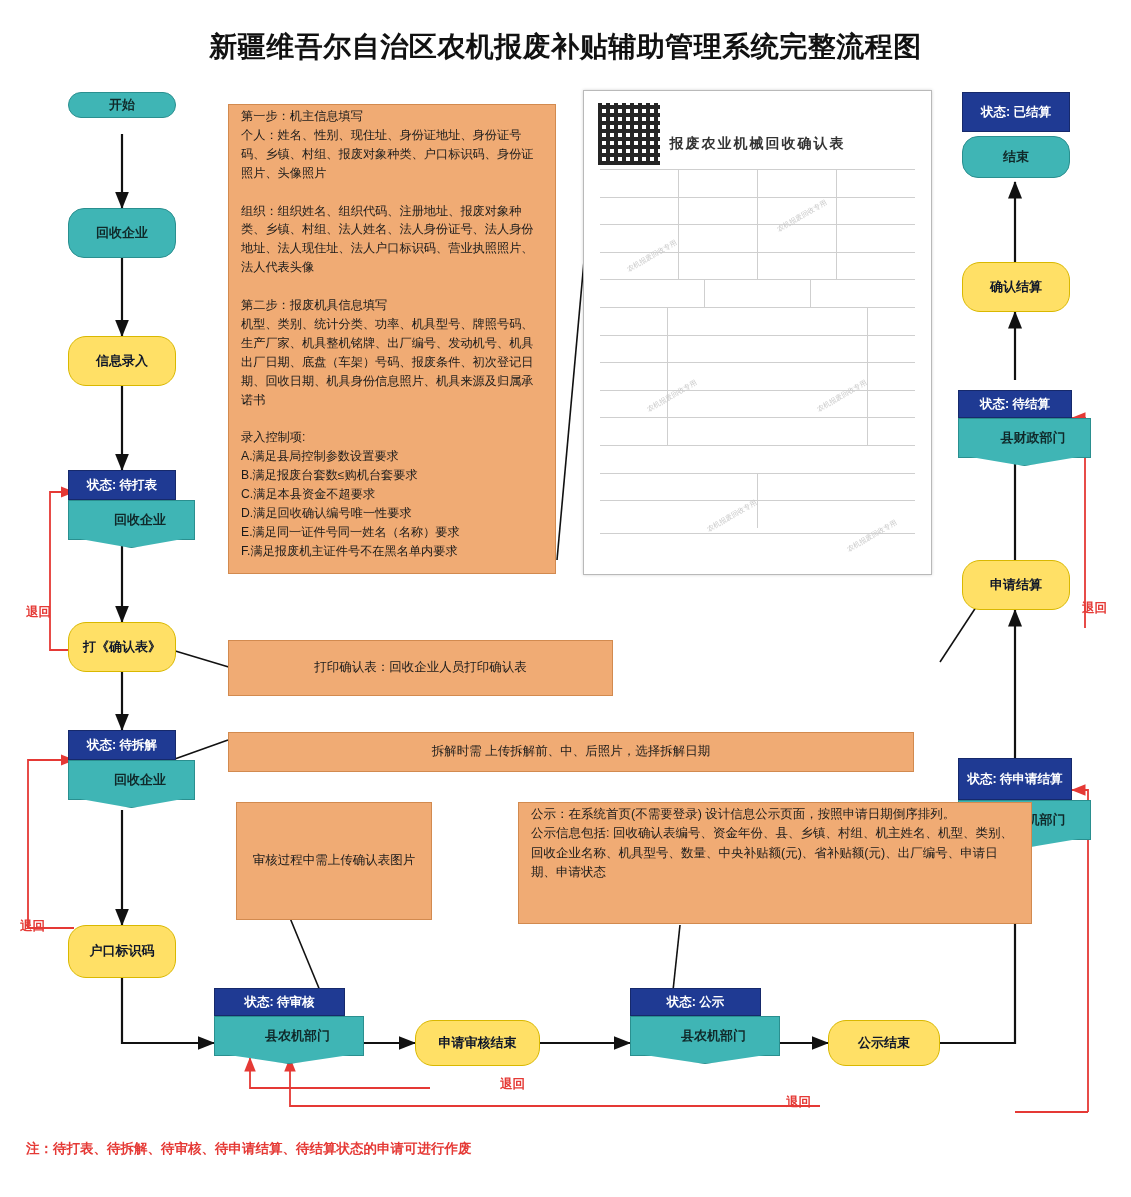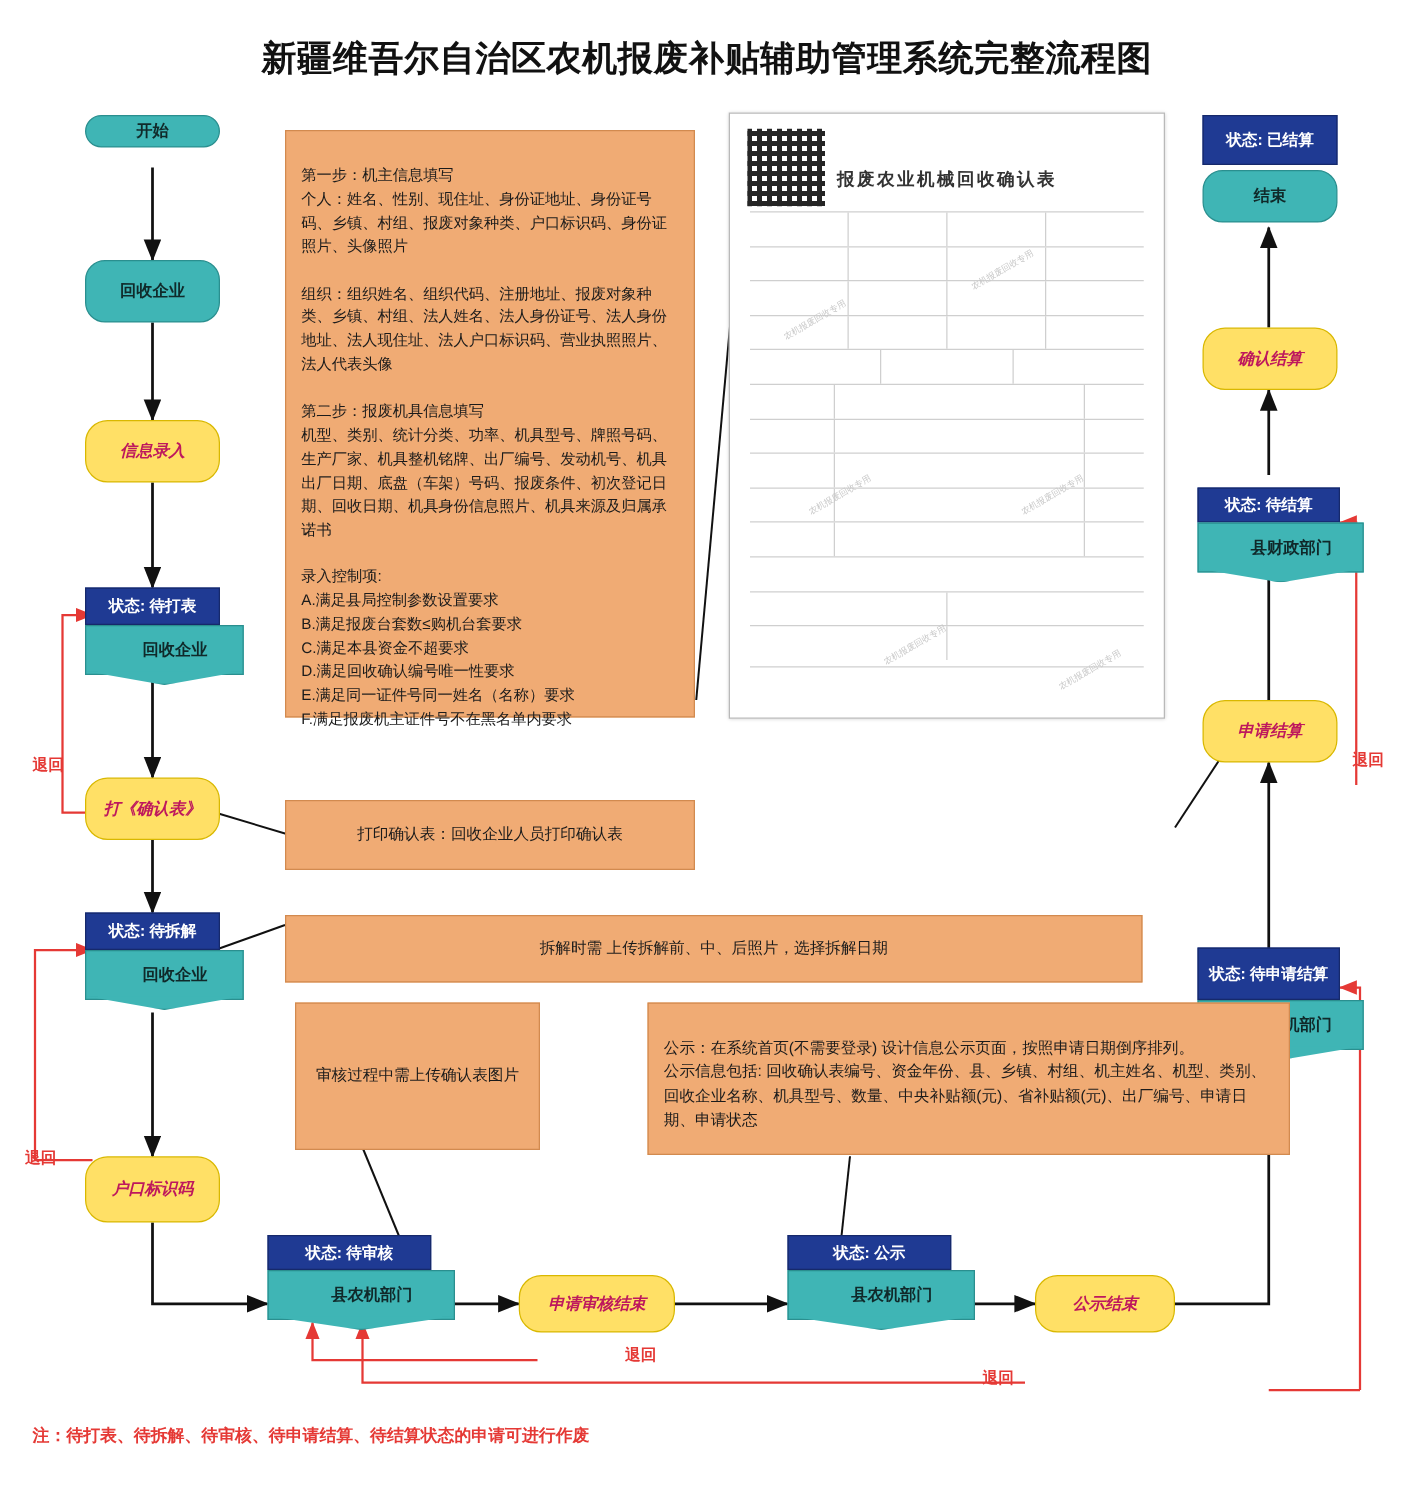--- a/index.html
+++ b/index.html
@@ -16,41 +16,41 @@
     font-size:28px;font-weight:bold;color:#111;letter-spacing:.5px;
   }
   svg.lines{position:absolute;left:0;top:0;width:1131px;height:1197px;pointer-events:none;}
   .node{
     position:absolute;box-sizing:border-box;
     display:flex;align-items:center;justify-content:center;text-align:center;
     font-size:13px;font-weight:bold;line-height:1.3;
     border:1px solid #6b6b6b;
   }
   .teal{background:#3fb5b5;color:#102a2a;border-color:#2a8f8f;}
-  .yellow{background:#ffe066;color:#be185d;border-color:#d9b800;font-style:italic;}
+  .yellow{background:#ffe066;color:#0f172a;border-color:#d9b800;}
   .navy{background:#1f3a93;color:#ffffff;border-color:#16296b;font-size:12.5px;}
   .round{border-radius:16px;}
   .pill{border-radius:18px;}
   .status-wrap{position:absolute;}
   .status-wrap .navy{position:relative;width:100%;}
   .doc{
     position:relative;width:100%;background:#3fb5b5;border:1px solid #2a8f8f;
     display:flex;align-items:center;justify-content:center;text-align:center;
     font-size:13px;font-weight:bold;color:#10292a;padding-left:17px;
   }
   .doc::after{
     content:"";position:absolute;left:0;right:0;bottom:-9px;height:10px;
     background:#3fb5b5;border-left:1px solid #2a8f8f;border-right:1px solid #2a8f8f;
     border-bottom:1px solid #2a8f8f;
     border-radius:0 0 50% 50%/0 0 100% 100%;
     clip-path:polygon(0 0,50% 100%,100% 0);
   }
   .note{
     position:absolute;box-sizing:border-box;background:#f0ab74;border:1px solid #d28a4f;
-    font-size:12.5px;line-height:1.55;color:#1b1b1b;padding:26px 12px;
+    font-size:12.5px;line-height:1.55;color:#1b1b1b;padding:2px 12px;
     text-align:left;white-space:pre-line;font-weight:500;
   }
   .note.center{display:flex;align-items:center;}
   .form{
     position:absolute;background:#ffffff;border:1px solid #b9b9b9;
     box-shadow:0 0 3px rgba(0,0,0,.18);
   }
   .form-title{
     position:absolute;left:0;right:0;top:44px;text-align:center;
     font-size:14px;font-weight:bold;color:#333;letter-spacing:2px;
@@ -190,21 +190,21 @@
 机型、类别、统计分类、功率、机具型号、牌照号码、生产厂家、机具整机铭牌、出厂编号、发动机号、机具出厂日期、底盘（车架）号码、报废条件、初次登记日期、回收日期、机具身份信息照片、机具来源及归属承诺书
 
 录入控制项:
 A.满足县局控制参数设置要求
 B.满足报废台套数≤购机台套要求
 C.满足本县资金不超要求
 D.满足回收确认编号唯一性要求
 E.满足同一证件号同一姓名（名称）要求
 F.满足报废机主证件号不在黑名单内要求</div>
 
-  <div class="note center" style="left:228px;top:640px;width:328px;height:56px;justify-content:center;">打印确认表：回收企业人员打印确认表</div>
+  <div class="note center" style="left:228px;top:640px;width:385px;height:56px;justify-content:center;">打印确认表：回收企业人员打印确认表</div>
 
 
   <div class="note center" style="left:228px;top:732px;width:686px;height:40px;justify-content:center;">拆解时需 上传拆解前、中、后照片，选择拆解日期</div>
 
   <div class="note center" style="left:236px;top:802px;width:196px;height:118px;justify-content:center;text-align:center;">审核过程中需上传确认表图片</div>
 
   <div class="note" style="left:470px;top:802px;width:514px;height:122px;margin-left:48px;">公示：在系统首页(不需要登录) 设计信息公示页面，按照申请日期倒序排列。
 公示信息包括: 回收确认表编号、资金年份、县、乡镇、村组、机主姓名、机型、类别、回收企业名称、机具型号、数量、中央补贴额(元)、省补贴额(元)、出厂编号、申请日期、申请状态</div>
 
   <div class="form" style="left:583px;top:90px;width:347px;height:483px;">

